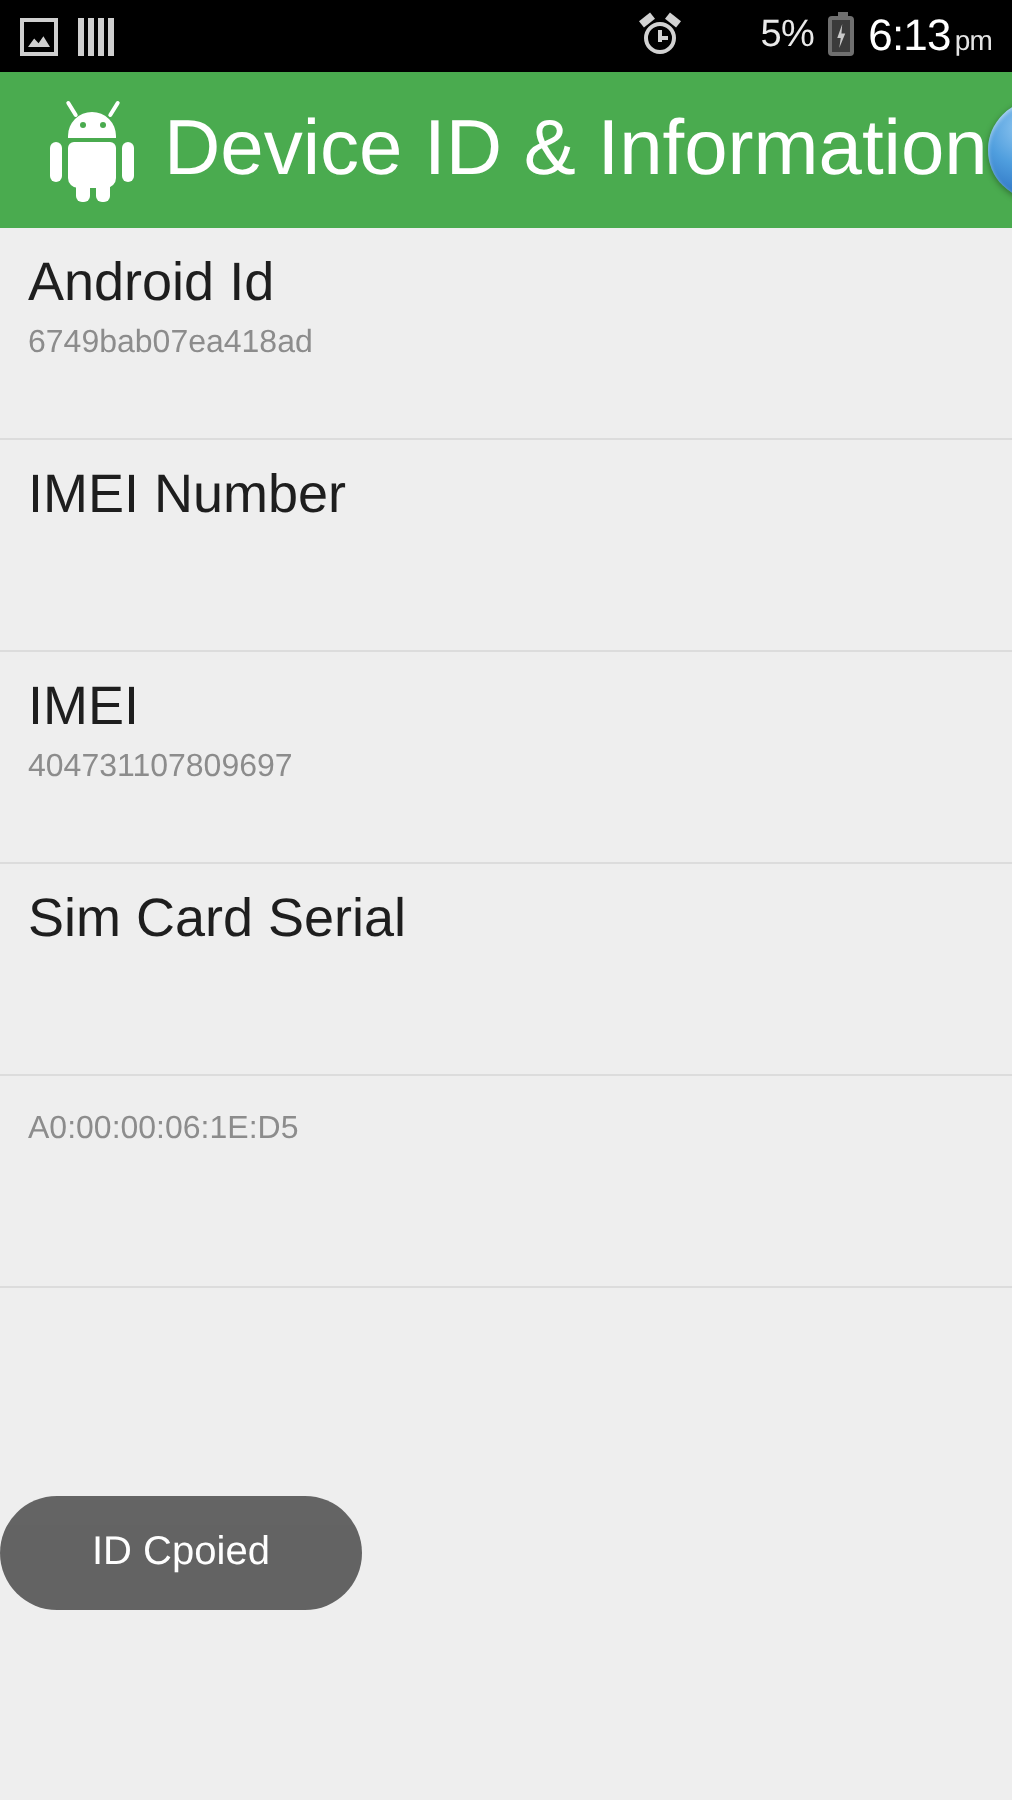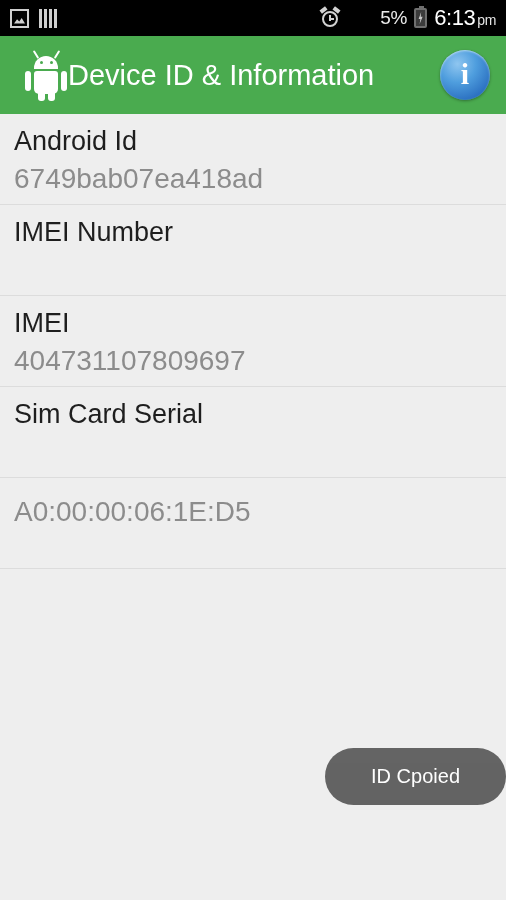--- a/index.html
+++ b/index.html
@@ -199,21 +199,22 @@
     position: absolute;
     top: 40px;
     width: 7px; height: 10px;
     background: #ffffff;
     border-radius: 0 0 3px 3px;
   }
   .droid .leg.l { left: 14px; }
   .droid .leg.r { left: 24px; }
   .appbar-title {
     color: #ffffff;
-    font-size: 29px;
+    font-size: 39px;
+    margin-left: 14px;
     white-space: nowrap;
     letter-spacing: 0px;
   }
   .info-btn {
     margin-left: auto;
     width: 50px;
     height: 50px;
     border-radius: 50%;
     background: radial-gradient(circle at 35% 28%, #8fc6f0 0%, #4f9ede 38%, #2a6fc0 78%, #1b4e96 100%);
     box-shadow: 0 1px 3px rgba(0,0,0,0.35), inset 0 1px 2px rgba(255,255,255,0.55);
@@ -233,48 +234,48 @@
     line-height: 1;
     padding-bottom: 2px;
     box-sizing: border-box;
   }
 
   
   .list {
     background: #eeeeee;
   }
   .row {
-    height: 91px;
+    height: 106px;
     box-sizing: border-box;
     padding: 12px 14px 0 14px;
     border-bottom: 1px solid #dcdcdc;
     background: #eeeeee;
   }
   .row .label {
     font-size: 27px;
     color: #1e1e1e;
     line-height: 1.15;
     letter-spacing: 0px;
     white-space: nowrap;
   }
   .row .value {
-    font-size: 28px;
+    font-size: 16px;
     color: #8c8c8c;
     margin-top: 6px;
     line-height: 1.15;
     white-space: nowrap;
   }
 
   
   .toast-wrap {
     position: absolute;
     left: 0; right: 0;
     top: 748px;
     display: flex;
-    justify-content: flex-end;
+    justify-content: flex-start;
   }
   .toast {
     background: #5f5f5f;
     color: #ffffff;
     font-size: 20px;
     border-radius: 32px;
     padding: 17px 46px;
     opacity: 0.97;
   }
 </style>

